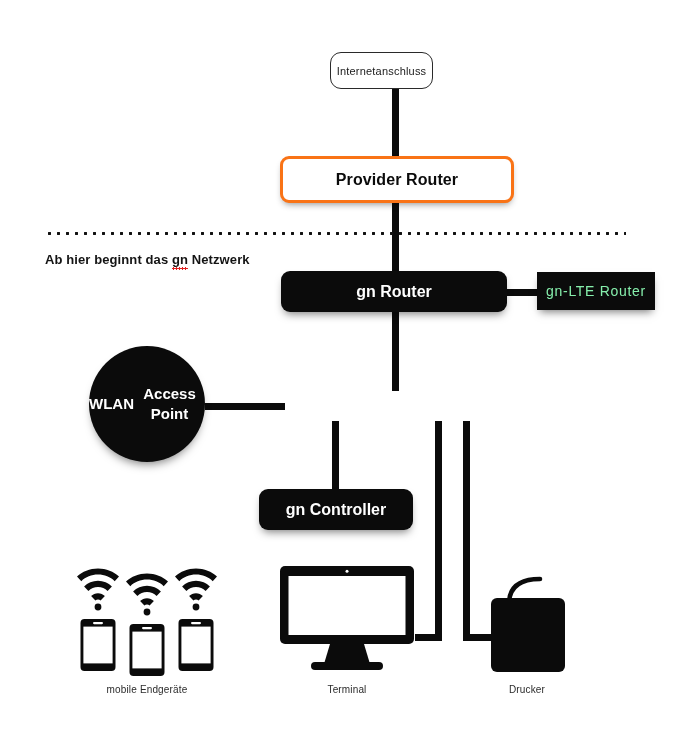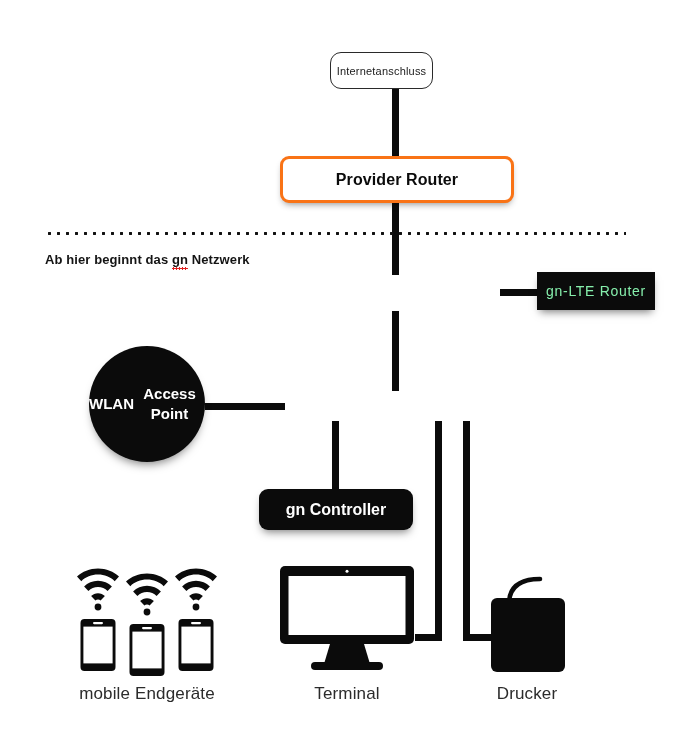--- a/index.html
+++ b/index.html
@@ -121,21 +121,21 @@
   .note-text {
     position: absolute;
     font-size: 13px;
     font-weight: 600;
     color: #141414;
     white-space: pre;
     letter-spacing: .1px;
   }
   .caption {
     position: absolute;
-    font-size: 17px;
+    font-size: 10px;
     font-weight: 400;
     color: #2b2b2b;
     text-align: center;
     white-space: nowrap;
     letter-spacing: .15px;
   }
 
   
   .icon-wrap { position: absolute; }
   .icon-wrap svg { display: block; }
@@ -166,20 +166,23 @@
   <div class="dotted-divider"></div>
 
   <div class="node-box box-outline" style="left:330px; top:52px; width:101px; height:35px;">
     <span>Internetanschluss</span>
   </div>
 
   <div class="node-box box-outline-strong" style="left:280px; top:156px; width:228px; height:41px;">
     <span>Provider Router</span>
   </div>
 
+  <div class="node-box box-solid" style="left:281px; top:271px; width:226px; height:41px;">
+    <span>gn Router</span>
+  </div>
 
   <div class="node-box box-solid-sharp" style="left:537px; top:272px; width:118px; height:38px;">
     <span>gn-LTE Router</span>
   </div>
 
 
   <div class="node-box circle-solid" style="left:89px; top:346px; width:116px; height:116px; flex-direction:row;">
     <span>WLAN</span>
     <span>Access Point</span>
   </div>

